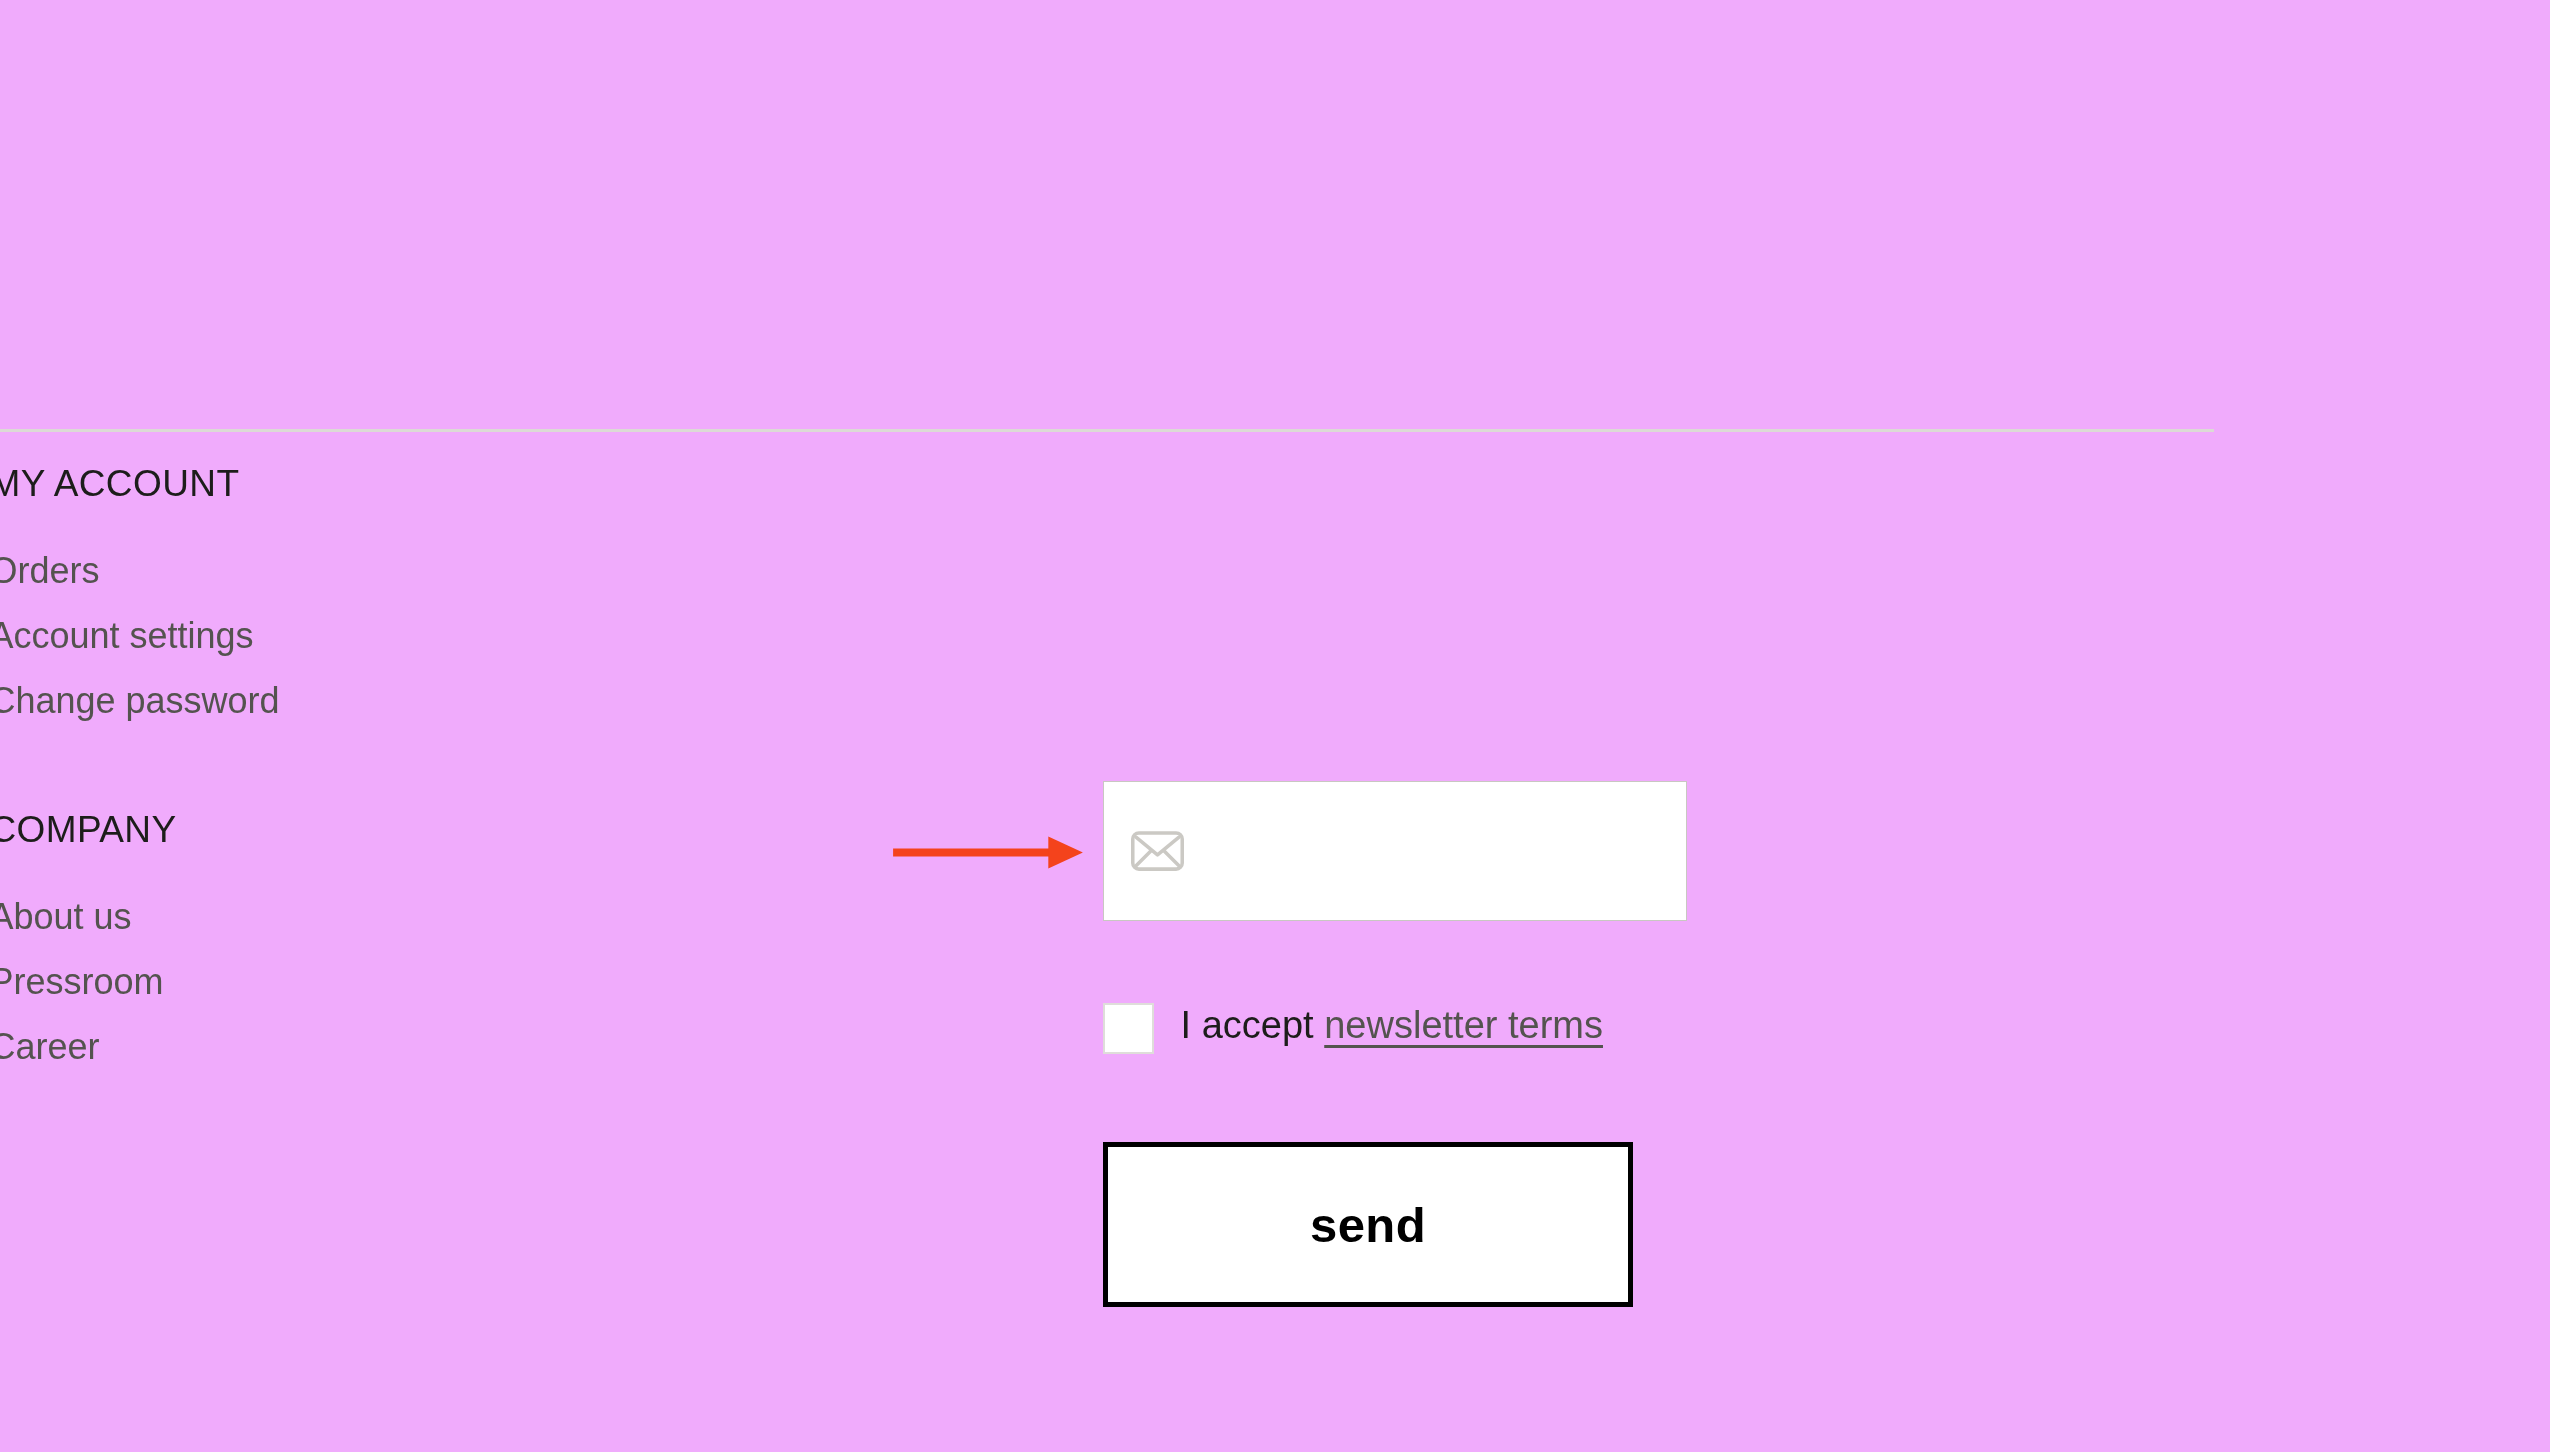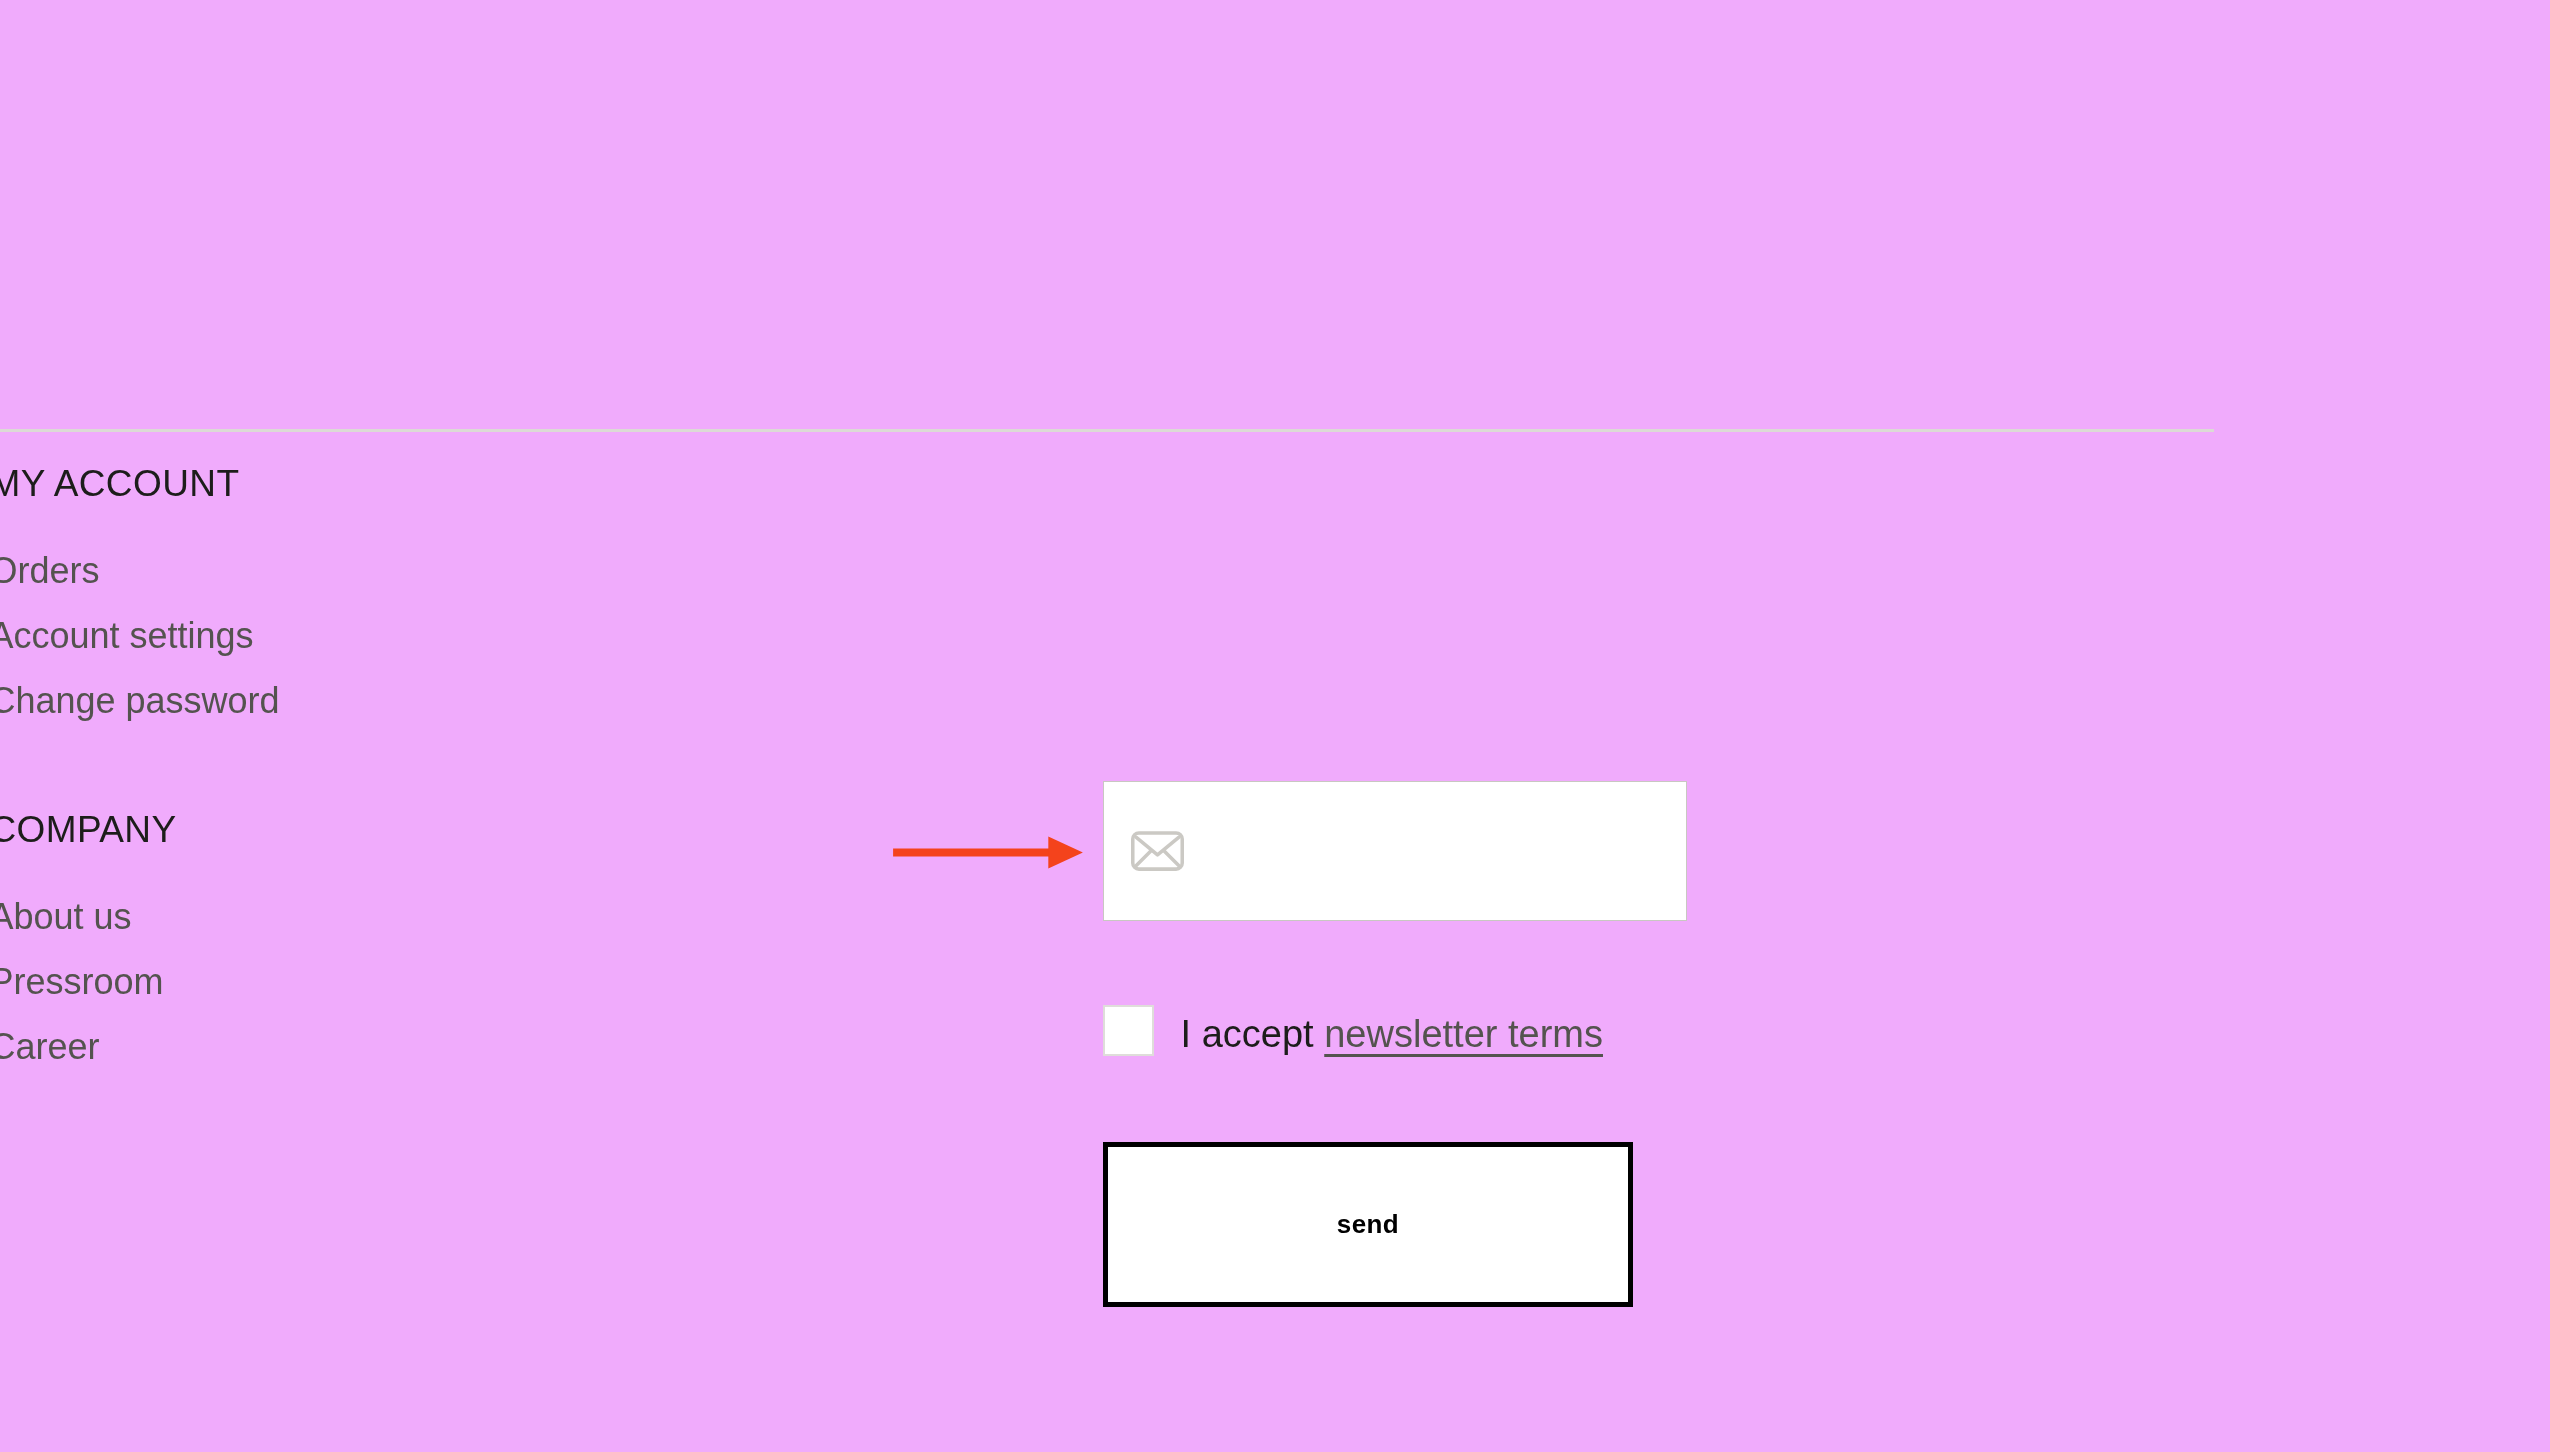--- a/index.html
+++ b/index.html
@@ -108,21 +108,21 @@
     width: 53px;
     height: 40px;
     display: block;
   }
 
   .accept-row {
     position: absolute;
     left: 0px;
     top: 543px;
     display: flex;
-    align-items: flex-end;
+    align-items: flex-start;
     height: 53px;
   }
   .accept-checkbox {
     width: 51px;
     height: 51px;
     background: #ffffff;
     border: 2.7px solid #dfdddA;
     box-sizing: border-box;
     flex: 0 0 auto;
     padding: 0;
@@ -146,21 +146,21 @@
   .send-button {
     position: absolute;
     left: 0px;
     top: 682px;
     width: 530px;
     height: 165px;
     background: #ffffff;
     border: 5.3px solid #000000;
     box-sizing: border-box;
     font-family: "Liberation Sans", sans-serif;
-    font-size: 26px;
+    font-size: 49px;
     font-weight: bold;
     color: #000000;
     letter-spacing: 0.4px;
     cursor: pointer;
     padding: 0;
   }
 
   
   .annotation-arrow {
     position: absolute;

